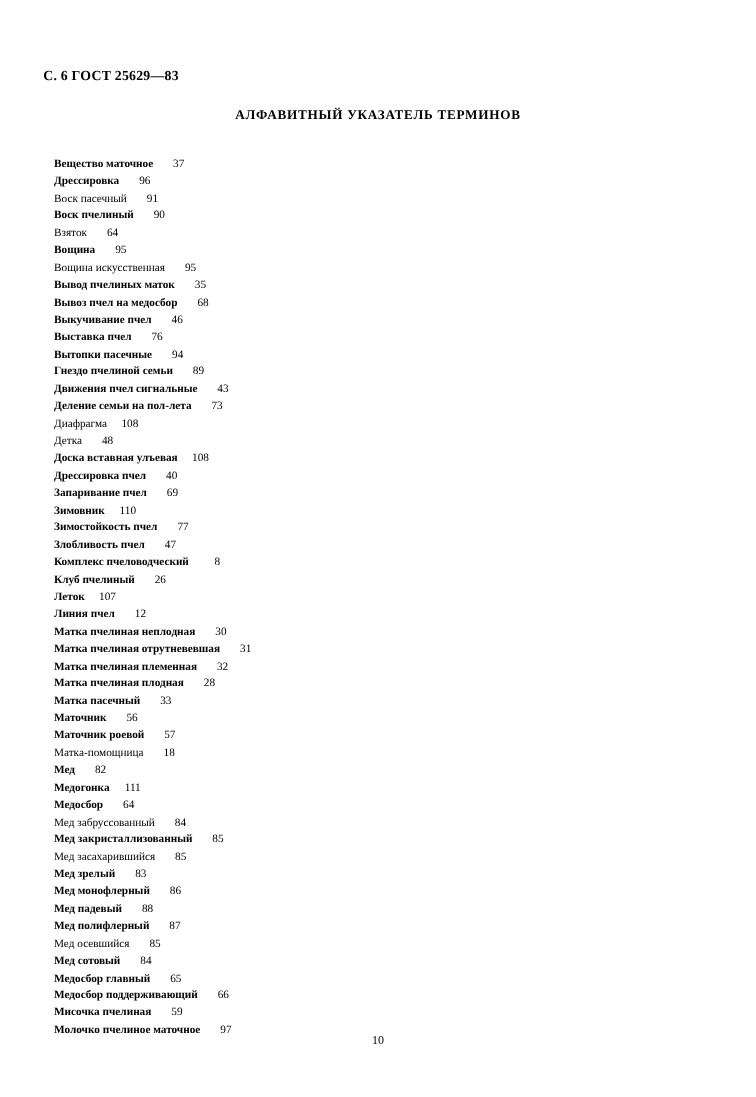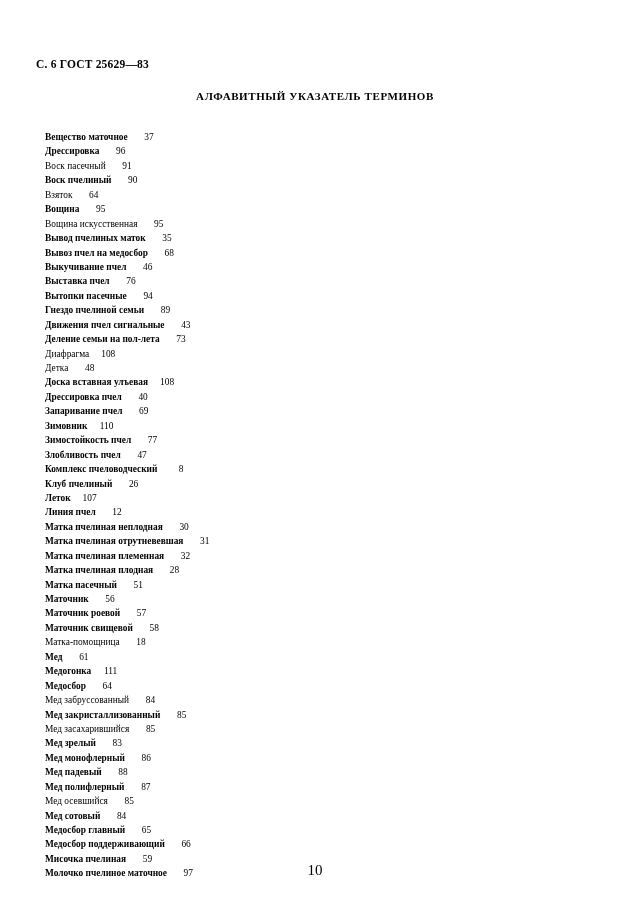--- a/index.html
+++ b/index.html
@@ -72,21 +72,21 @@
     font-weight: normal;
     text-align: right;
     min-width: 26px;
   }
   .folio {
     position: absolute;
     top: 862px;
     left: 0;
     width: 630px;
     text-align: center;
-    font-size: 15px;
+    font-size: 10px;
     font-family: "Liberation Serif", serif;
   }
 </style>
 </head>
 <body>
 
 <div class="page">
 
   <div class="header">С. 6 ГОСТ 25629—83</div>
 
@@ -212,41 +212,37 @@
       <div class="index-row">
         <span class="term">Матка пчелиная племенная</span>
         <span class="num">32</span>
       </div>
       <div class="index-row">
         <span class="term">Матка пчелиная плодная</span>
         <span class="num">28</span>
       </div>
       <div class="index-row">
         <span class="term">Матка пасечный</span>
-        <span class="num">51</span>
+        <span class="num">33</span>
       </div>
       <div class="index-row">
         <span class="term">Маточник</span>
         <span class="num">56</span>
       </div>
       <div class="index-row">
         <span class="term">Маточник роевой</span>
         <span class="num">57</span>
       </div>
-      <div class="index-row">
-        <span class="term">Маточник свищевой</span>
-        <span class="num">58</span>
-      </div>
       <div class="index-row italic">
         <span class="term">Матка-помощница</span>
         <span class="num">18</span>
       </div>
       <div class="index-row">
         <span class="term">Мед</span>
-        <span class="num">61</span>
+        <span class="num">82</span>
       </div>
       <div class="index-row">
         <span class="term">Медогонка</span>
         <span class="num">111</span>
       </div>
       <div class="index-row">
         <span class="term">Медосбор</span>
         <span class="num">64</span>
       </div>
       <div class="index-row italic">

